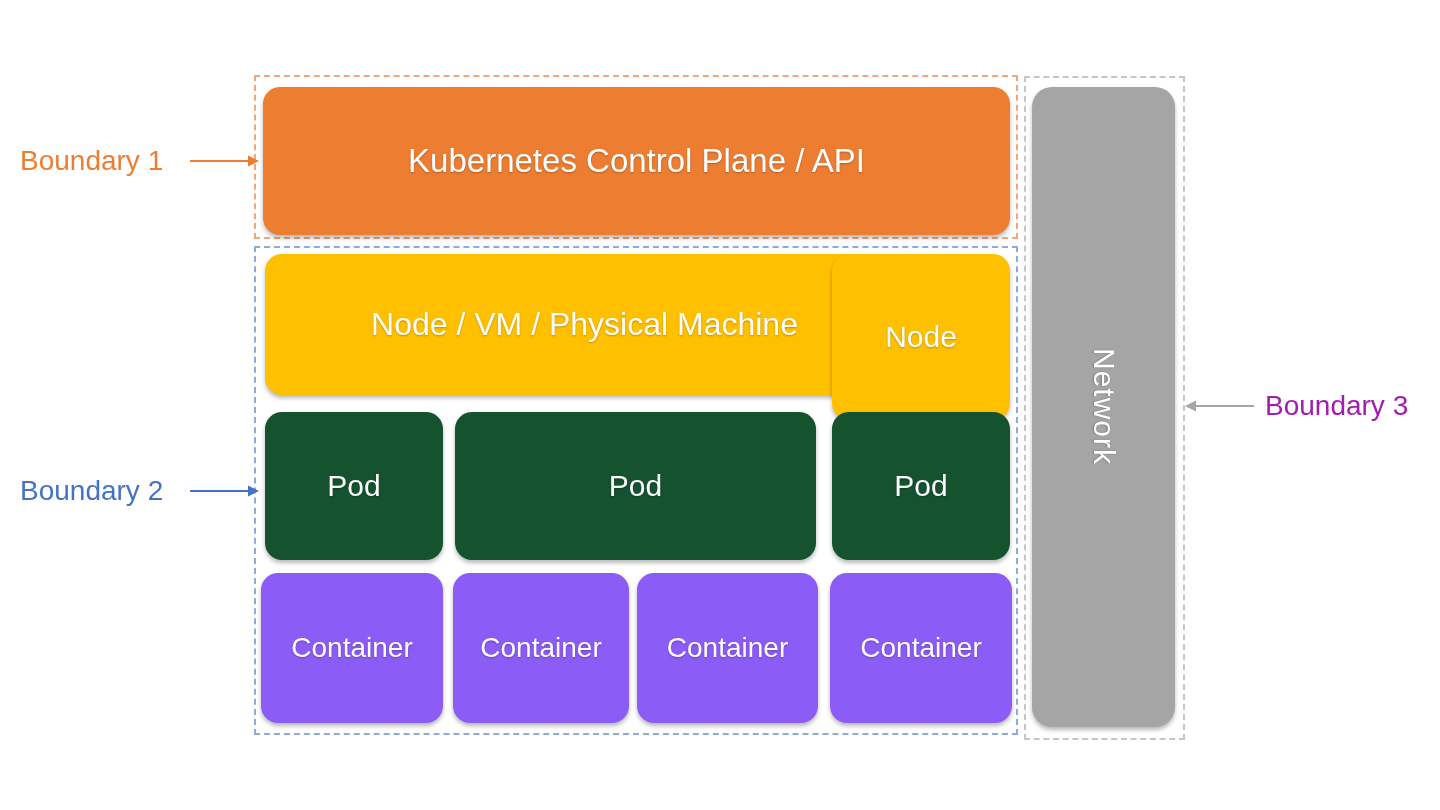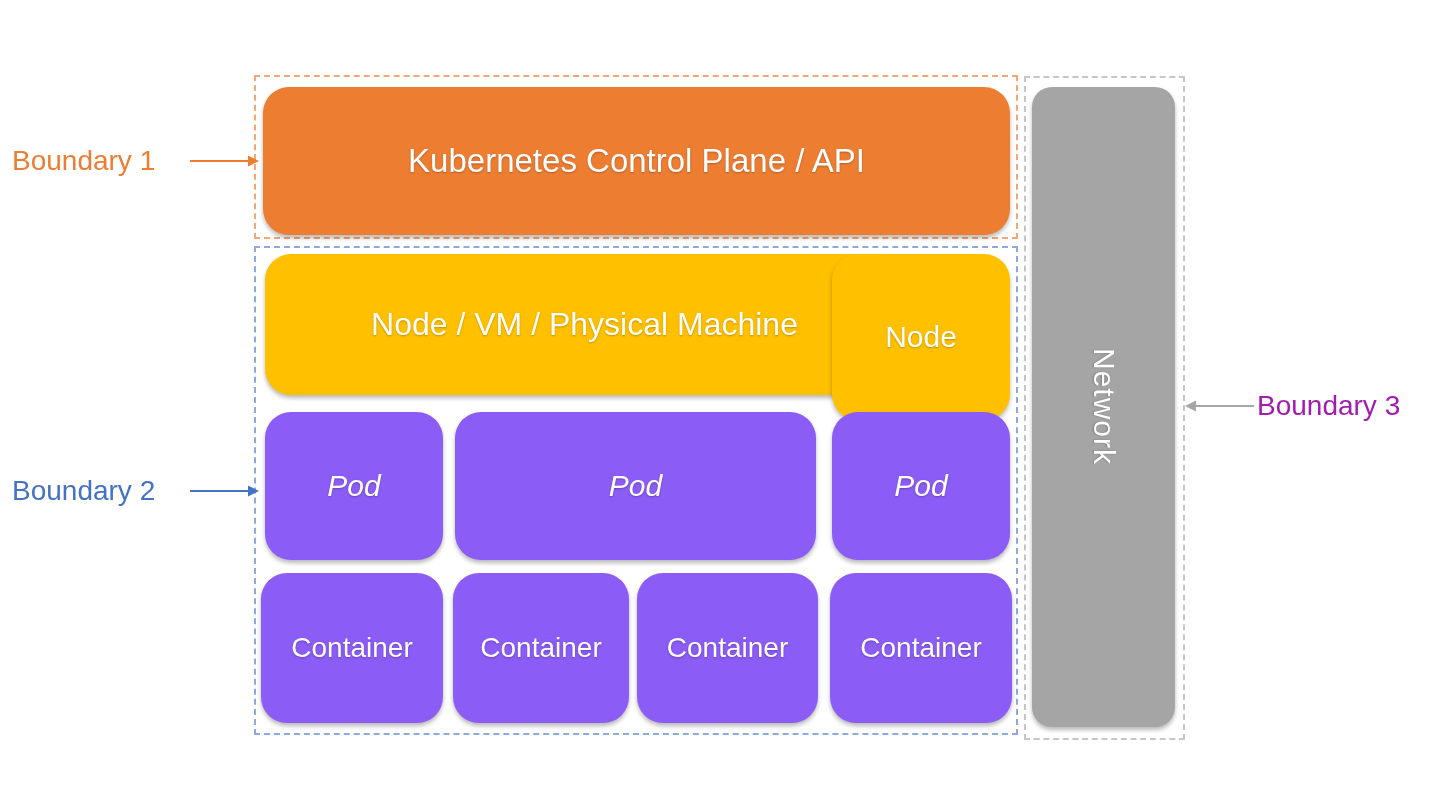--- a/index.html
+++ b/index.html
@@ -20,33 +20,33 @@
     box-sizing: border-box;
     background: transparent;
   }
   .boundary-1 { left: 254px; top: 75px;  width: 764px; height: 164px; border: 2px dashed #f2a77a; }
   .boundary-2 { left: 254px; top: 246px; width: 764px; height: 489px; border: 2px dashed #8ea9db; }
   .boundary-3 { left: 1024px; top: 76px; width: 161px; height: 664px; border: 2px dashed #c6c6c6; }
 
   .box {
     position: absolute;
     box-sizing: border-box;
-    border-radius: 26px;
+    border-radius: 17px;
     display: flex;
     align-items: center;
     justify-content: center;
     color: #ffffff;
     text-align: center;
     box-shadow: 0 3px 4px rgba(0,0,0,0.28);
     text-shadow: 0 1px 2px rgba(0,0,0,0.25);
     font-size: 30px;
   }
   .box-orange { background: #ed7d31; }
   .box-yellow { background: #ffc000; }
-  .box-blue   { background: #8b5cf6; font-style: italic; }
+  .box-blue   { background: #14532d; }
   .box-green  { background: #8b5cf6; }
   .box-gray   { background: #a5a5a5; }
 
   .control-plane { left: 263px; top: 87px;  width: 747px; height: 148px; font-size: 33px; }
   .node-main     { left: 265px; top: 254px; width: 639px; height: 141px; font-size: 32px; }
   .node-small    { left: 832px; top: 254px; width: 178px; height: 166px; }
   .pod-left      { left: 265px; top: 412px; width: 178px; height: 148px; }
   .pod-center    { left: 455px; top: 412px; width: 361px; height: 148px; }
   .pod-right     { left: 832px; top: 412px; width: 178px; height: 148px; }
   .container-1   { left: 261px; top: 573px; width: 182px; height: 150px; font-size: 28px; }
@@ -56,20 +56,21 @@
   .network-box   { left: 1032px; top: 87px; width: 143px; height: 640px; border-radius: 20px; }
   .network-box .vtext {
     writing-mode: vertical-rl;
     letter-spacing: 1px;
   }
 
   .boundary-label {
     position: absolute;
     font-size: 28px;
     white-space: nowrap;
+    margin-left: 8px;
   }
   .label-1 { left: 12px;   top: 145px; color: #ed7d31; }
   .label-2 { left: 12px;   top: 475px; color: #4472c4; text-align: right; }
   .label-3 { left: 1257px; top: 390px; color: #a21caf; }
 
   .arrow {
     position: absolute;
     width: 72px;
     height: 20px;
   }

